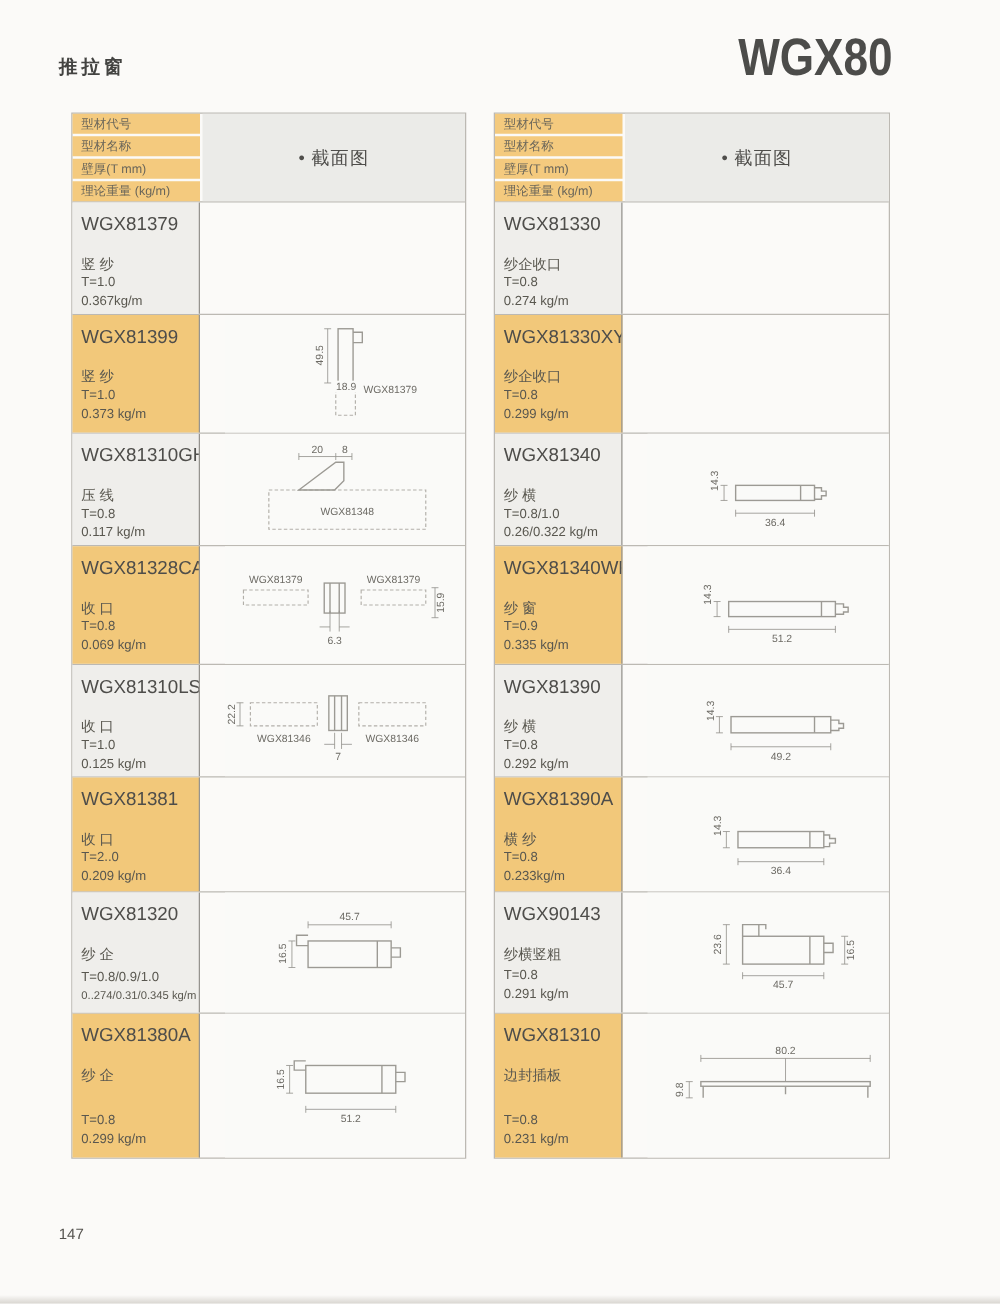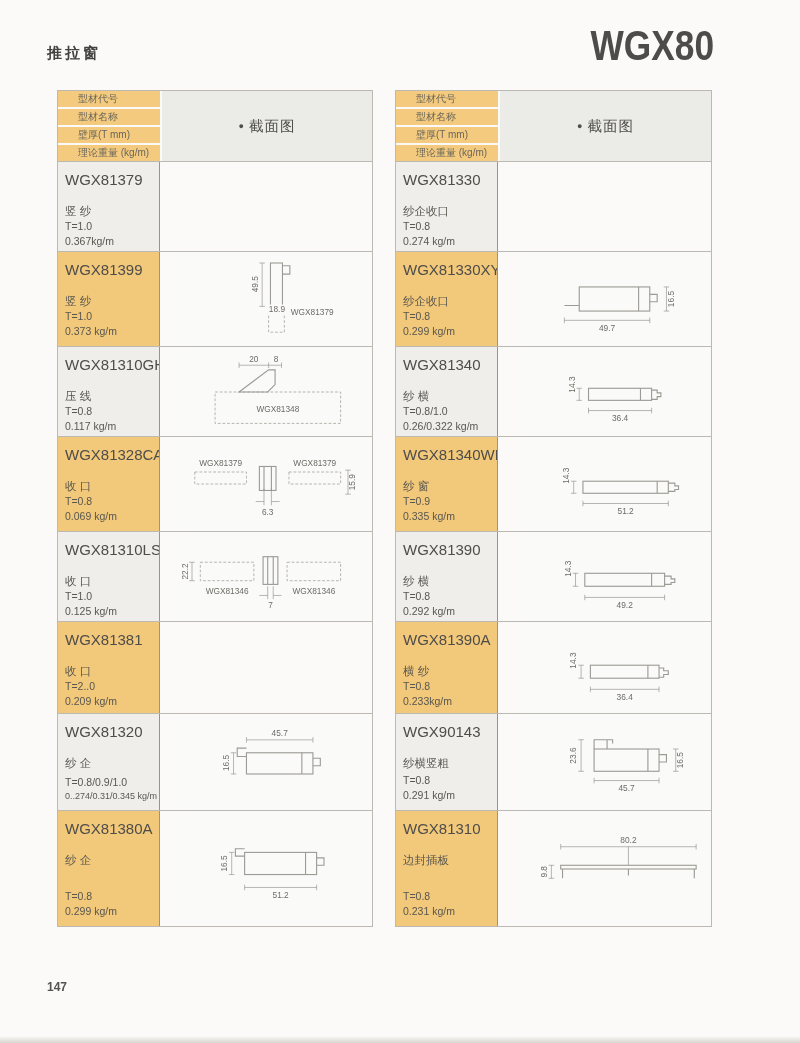--- a/index.html
+++ b/index.html
@@ -6,29 +6,29 @@
   html,body { width:800px; background:#f1efec; }
   body { font-family:"Liberation Sans", sans-serif; }
   .page { position:relative; width:800px; height:1043px; background:#fbfaf8; overflow:hidden; }
   .page::after { content:""; position:absolute; left:0; right:0; bottom:0; height:7px;
                  background:linear-gradient(#fbfaf8,#d8d5d0); }
 
   .h-title-left { position:absolute; left:47px; top:44px; font-size:15px; font-weight:bold;
                   color:#434341; letter-spacing:3px; }
   .h-title-right { position:absolute; right:86px; top:22px; font-size:42px; font-weight:bold;
                    color:#4c4c4a; transform:scaleX(.84); transform-origin:right center; }
-  .pagenum { position:absolute; left:47px; top:980px; font-size:12px; font-weight:bold; color:#55534f; }
+  .pagenum { position:absolute; left:47px; top:980px; font-size:12px; font-weight:normal; color:#55534f; }
 
   .columns { position:absolute; left:57px; top:90px; display:flex; gap:22px; }
   .col { width:316px; border:1px solid #bcb9b3; background:#fbfaf8; }
 
   .thead { display:flex; height:70px; }
   .thead-left { width:102px; display:flex; flex-direction:column; gap:2px; margin-right:2px; }
   .th { flex:1; background:#f4ca7e; font-size:10px; color:#6a665a; display:flex;
-        align-items:center; padding-left:20px; white-space:nowrap; }
+        align-items:center; padding-left:7px; white-space:nowrap; }
   .thead-right { flex:1; background:#ebebe8; display:flex; align-items:center; justify-content:center;
                  font-size:14.5px; color:#4f4e4b; letter-spacing:1px; }
   .bullet { font-size:9px; margin-right:4px; }
 
   .row { display:flex; border-top:1px solid #bcb9b3;gap:20px; }
   .info { width:102px; padding:9px 4px 7px 7px; display:flex; flex-direction:column;
           border-right:1px solid #96948f; overflow:hidden; }
   .bg-gray { background:#efeeeb; }
   .bg-orange { background:#f2c87a; }
   .code { font-size:15px; color:#4e4d4a; white-space:nowrap; }
@@ -252,30 +252,20 @@
 
       <div class="row" style="height:95px">
         <div class="info bg-orange">
           <div class="code">WGX81330XY</div>
           <div class="pname">纱企收口</div>
           <div class="spec">
             <div class="thickness">T=0.8</div>
             <div class="weight">0.299 kg/m</div>
           </div>
         </div>
-        <div class="diagram">
-          <svg width="208" height="86" viewBox="0 0 208 86">
-            <rect class="p" x="66" y="30" width="76" height="26"></rect>
-            <path class="p" d="M130,30 v26 M142,38 h8 v8 h-8 M66,50 h-16"></path>
-            <path class="d" d="M160,30 v26 M157,30 h6 M157,56 h6"></path>
-            <text class="t" x="168" y="43" text-anchor="middle" transform="rotate(-90 168 43)">16.5</text>
-            <path class="d" d="M50,66 h92 M50,63 v6 M142,63 v6"></path>
-            <text class="t" x="96" y="77" text-anchor="middle">49.7</text>
-          </svg>
-        </div>
       </div>
 
       <div class="row" style="height:90px">
         <div class="info bg-gray">
           <div class="code">WGX81340</div>
           <div class="pname">纱 横</div>
           <div class="spec">
             <div class="thickness">T=0.8/1.0</div>
             <div class="weight">0.26/0.322 kg/m</div>
           </div>

